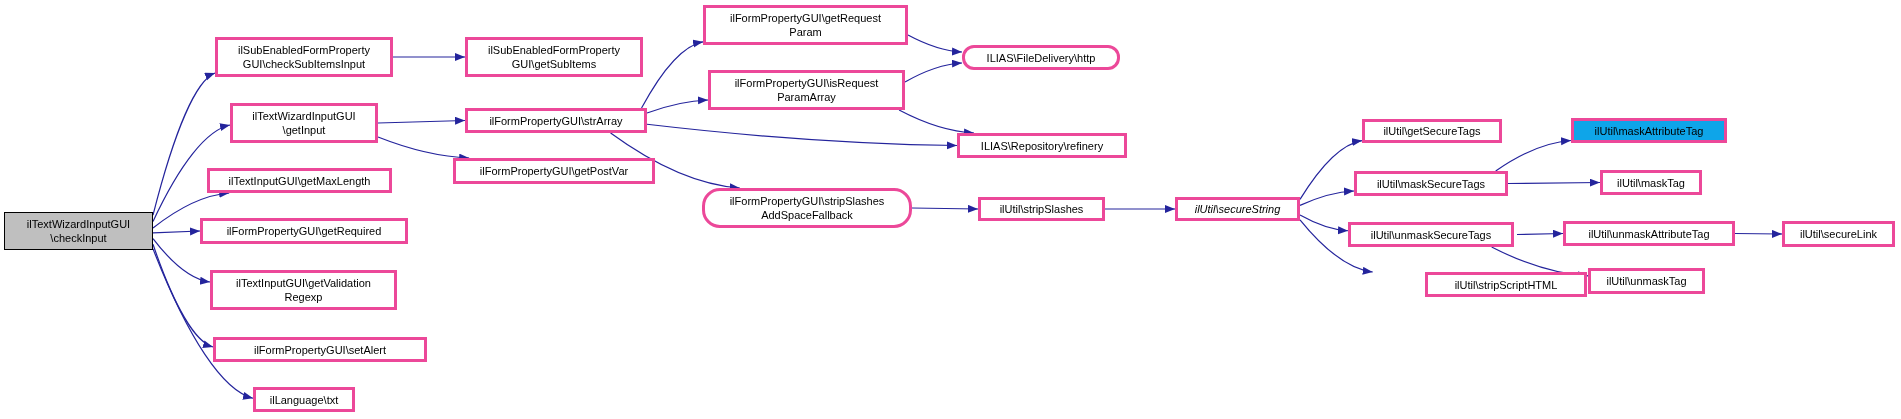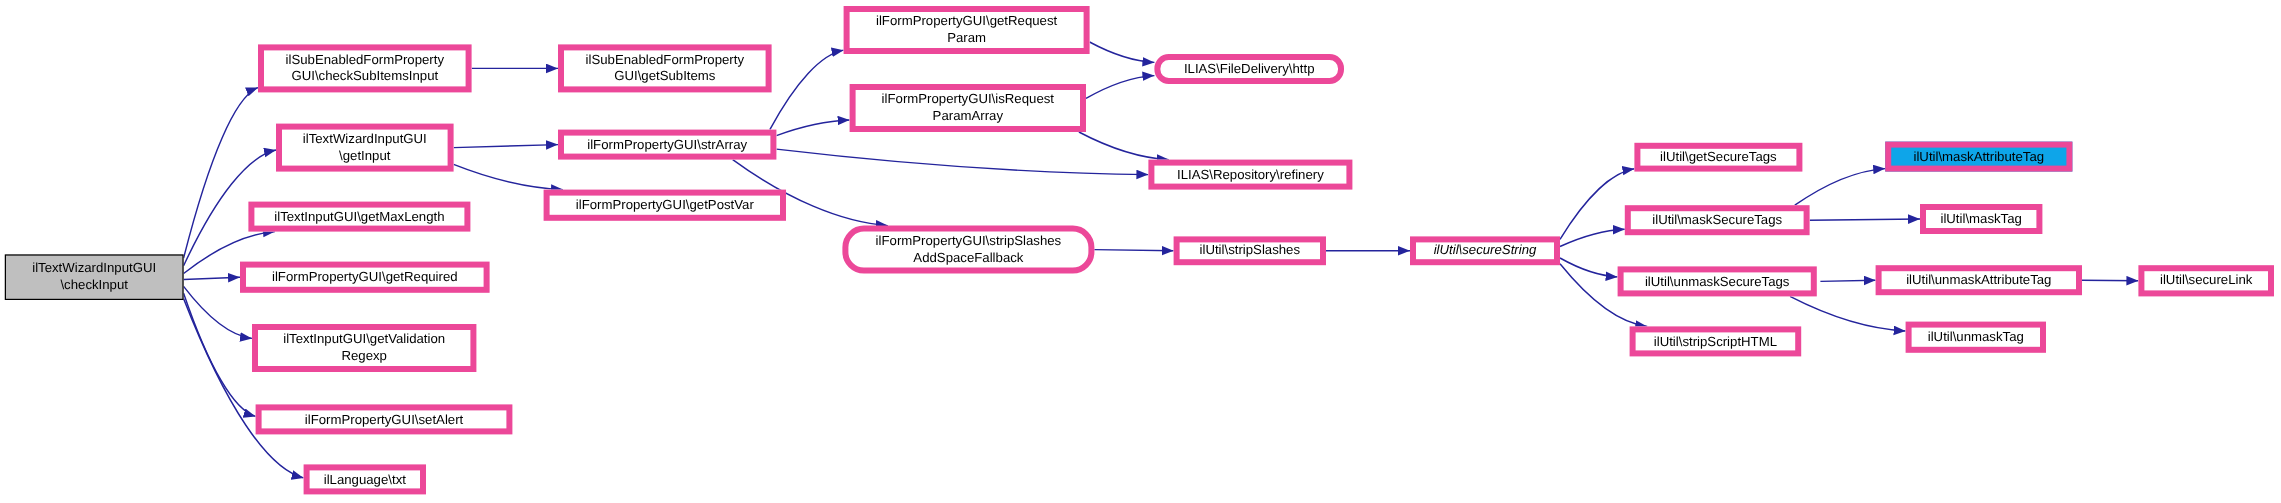--- a/index.html
+++ b/index.html
@@ -22,21 +22,21 @@
     height: 419px;
   }
   .edge-layer path.edge {
     fill: none;
     stroke-width: 1.2px;
   }
   .node {
     position: absolute;
     box-sizing: border-box;
     background: #ffffff;
-    border: 5px solid #ec4899;
+    border: 3px solid #ec4899;
     display: flex;
     flex-direction: column;
     justify-content: center;
     align-items: center;
     text-align: center;
     cursor: pointer;
     z-index: 2;
   }
   .node .line {
     font-size: 11px;
@@ -156,21 +156,21 @@
       </div>
       <div class="node" style="left: 1362px; top: 119px; width: 140px; height: 24px; background: rgb(255, 255, 255);">
         <div class="line">ilUtil\getSecureTags</div>
       </div>
       <div class="node" style="left: 1354px; top: 171px; width: 154px; height: 25px; background: rgb(255, 255, 255); justify-content: center;">
         <div class="line">ilUtil\maskSecureTags</div>
       </div>
       <div class="node" style="left: 1348px; top: 222px; width: 166px; height: 25px; background: rgb(255, 255, 255);">
         <div class="line">ilUtil\unmaskSecureTags</div>
       </div>
-      <div class="node" style="left: 1358px; top: 272px; width: 143px; height: 25px; background: rgb(255, 255, 255);">
+      <div class="node" style="left: 1425px; top: 272px; width: 162px; height: 25px; background: rgb(255, 255, 255);">
         <div class="line">ilUtil\stripScriptHTML</div>
       </div>
       <div class="node" style="left: 1571px; top: 118px; width: 156px; height: 25px; background: #0ea5e9;">
         <div class="line">ilUtil\maskAttributeTag</div>
       </div>
       <div class="node" style="left: 1600px; top: 170px; width: 102px; height: 25px; background: rgb(255, 255, 255);">
         <div class="line">ilUtil\maskTag</div>
       </div>
       <div class="node" style="left: 1563px; top: 221px; width: 172px; height: 25px; background: rgb(255, 255, 255);">
         <div class="line">ilUtil\unmaskAttributeTag</div>

